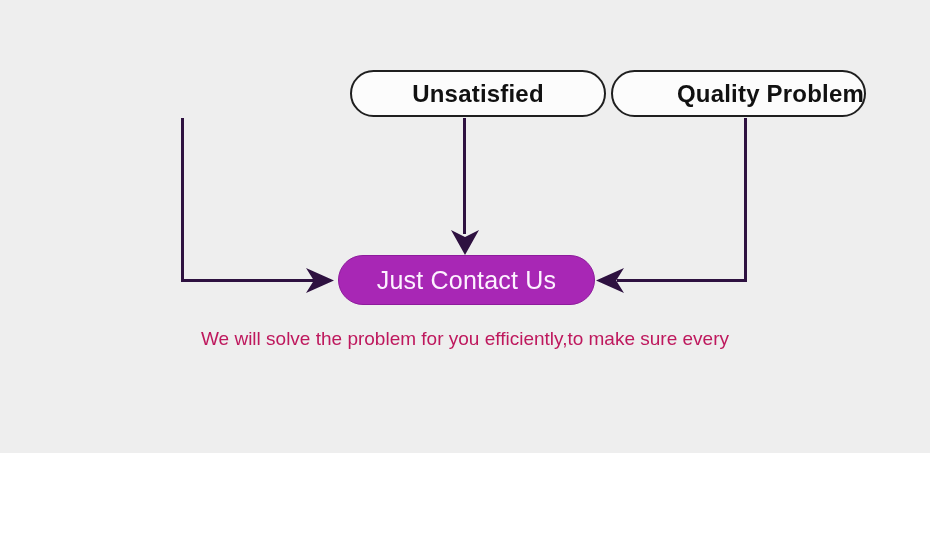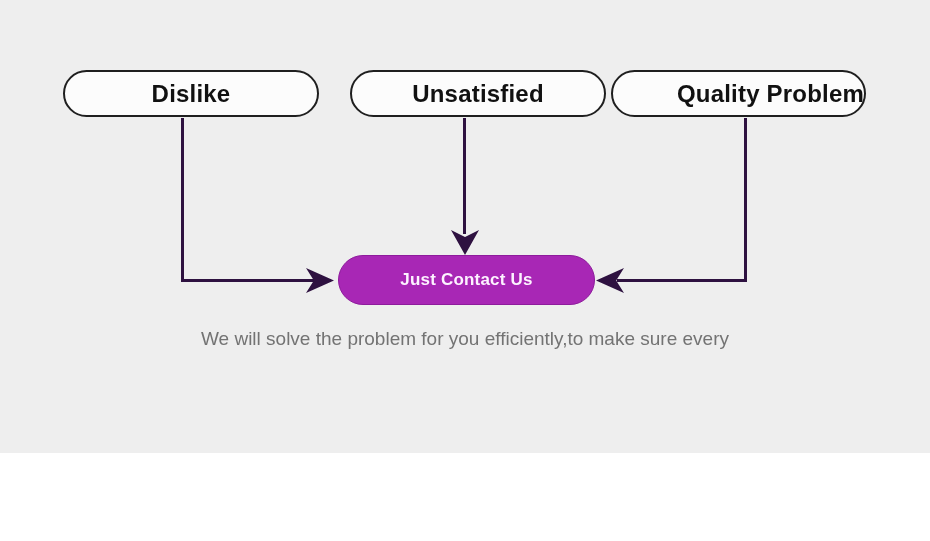--- a/index.html
+++ b/index.html
@@ -54,22 +54,22 @@
     box-sizing: border-box;
     background: #a827b5;
     border: 1px solid #8e1b9c;
     border-radius: 25px;
     display: flex;
     align-items: center;
     justify-content: center;
     cursor: pointer;
   }
   .cta span {
-    font-size: 17px;
-    font-weight: bold;
+    font-size: 25px;
+    font-weight: normal;
     color: #fdf2ff;
     letter-spacing: 0.2px;
   }
 
   
   .aline { position: absolute; background: #2e1140; }
   .v1 { left: 181px; top: 118px; width: 3px;   height: 164px; }
   .h1 { left: 181px; top: 279px; width: 133px; height: 3px; }
   .v2 { left: 463px; top: 118px; width: 3px;   height: 116px; }
   .v3 { left: 744px; top: 118px; width: 3px;   height: 164px; }
@@ -80,32 +80,29 @@
   .head-left  { left: 596px; top: 268px; clip-path: polygon(100% 0, 0 50%, 100% 100%, 72% 50%); }
 
   
   .desc {
     position: absolute;
     left: 0; top: 324px;
     width: 930px;
     text-align: center;
     font-size: 19px;
     line-height: 30px;
-    color: #737373;
+    color: #be185d;
   }
 </style>
 </head>
 <body>
 
 <div class="stage">
   <div class="gray-panel">
 
-    <div class="node node-1">
-      <span>Dislike</span>
-    </div>
     <div class="node node-2">
       <span>Unsatisfied</span>
     </div>
     <div class="node node-3">
       <span>Quality Problem</span>
     </div>
 
     <div class="aline v1"></div>
     <div class="aline h1"></div>
     <div class="ahead head-right"></div>

